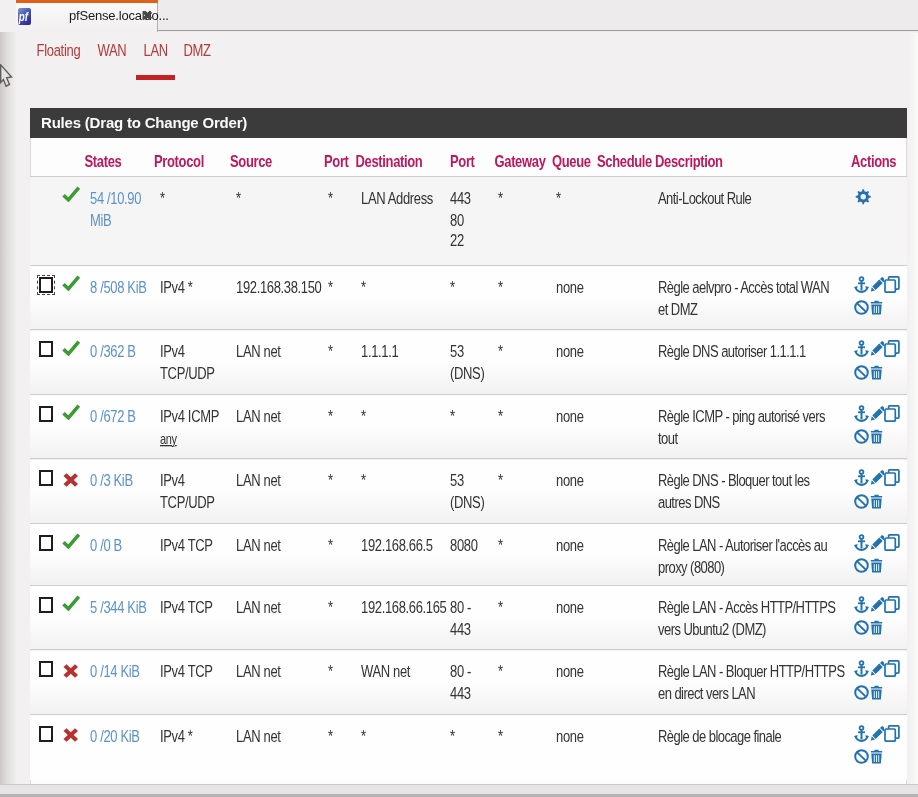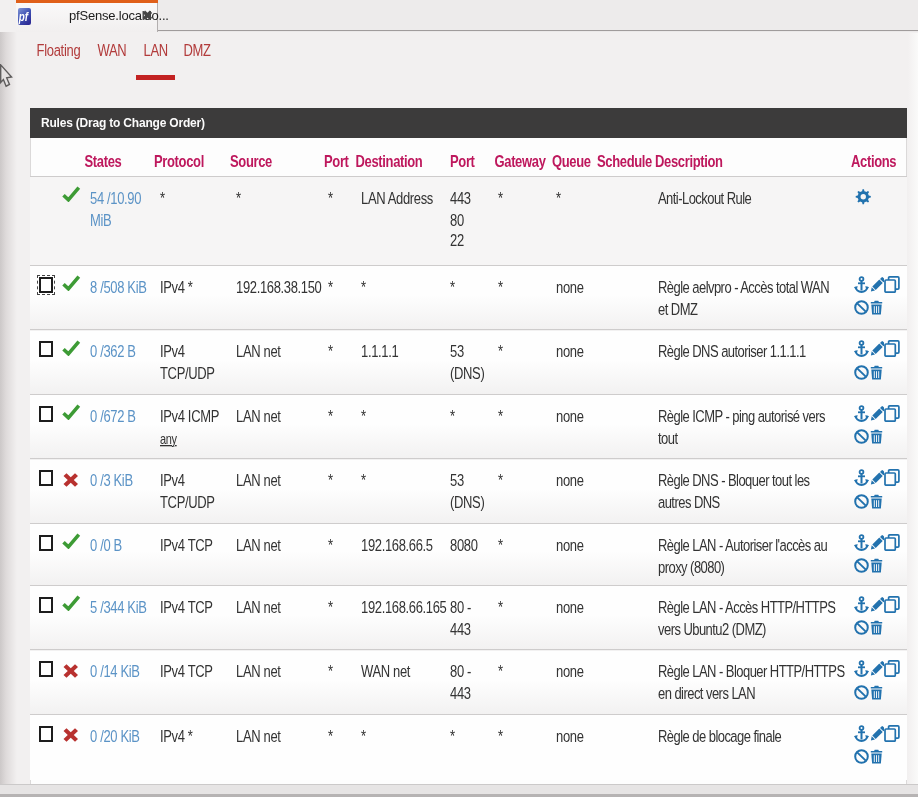--- a/index.html
+++ b/index.html
@@ -18,21 +18,21 @@
 #tabx { position:absolute; left:126px; top:7.5px; font-size:13px; color:#464646; font-weight:bold; }
 
 
 .nav { position:absolute; font-size:13px; color:#b23b3b; letter-spacing:-0.3px; line-height:14px; transform:scaleY(1.32); transform-origin:0 0; }
 #underline { position:absolute; left:135.5px; top:74.5px; width:39px; height:5.5px; background:#c32222; }
 
 
 #panel { position:absolute; left:30px; top:108.5px; width:877px; height:675px;
   background:#fdfdfd; border:1px solid #dbd9d9; border-top:none; border-bottom:none; }
 #phead { position:absolute; left:-1px; top:-0.5px; width:877px; height:30px; background:#3c3b3b;
-  color:#fbfbfb; font-weight:bold; font-size:12px; line-height:30px; padding-left:11px; letter-spacing:-0.2px;}
+  color:#fbfbfb; font-weight:bold; font-size:15px; line-height:30px; padding-left:11px; letter-spacing:-0.2px;}
 
 table { position:absolute; left:-1px; top:29.5px; border-collapse:collapse; table-layout:fixed; width:877px;
   font-size:13px; color:#333; letter-spacing:-0.35px;}
 td, th { vertical-align:top; padding:11.2px 0 0 6px; line-height:21.5px; font-weight:normal;
   text-align:left; white-space:nowrap; }
 .tx { line-height:16.54px; transform:scaleY(1.3); transform-origin:0 0; }
 thead th { height:38px; padding-top:10px; font-weight:bold; color:#be185d; }
 thead th .tx { display:inline-block; }
 tbody tr { border-top:1.4px solid #cecccc; }
 tbody tr.r1 { background:#f6f5f5; }

